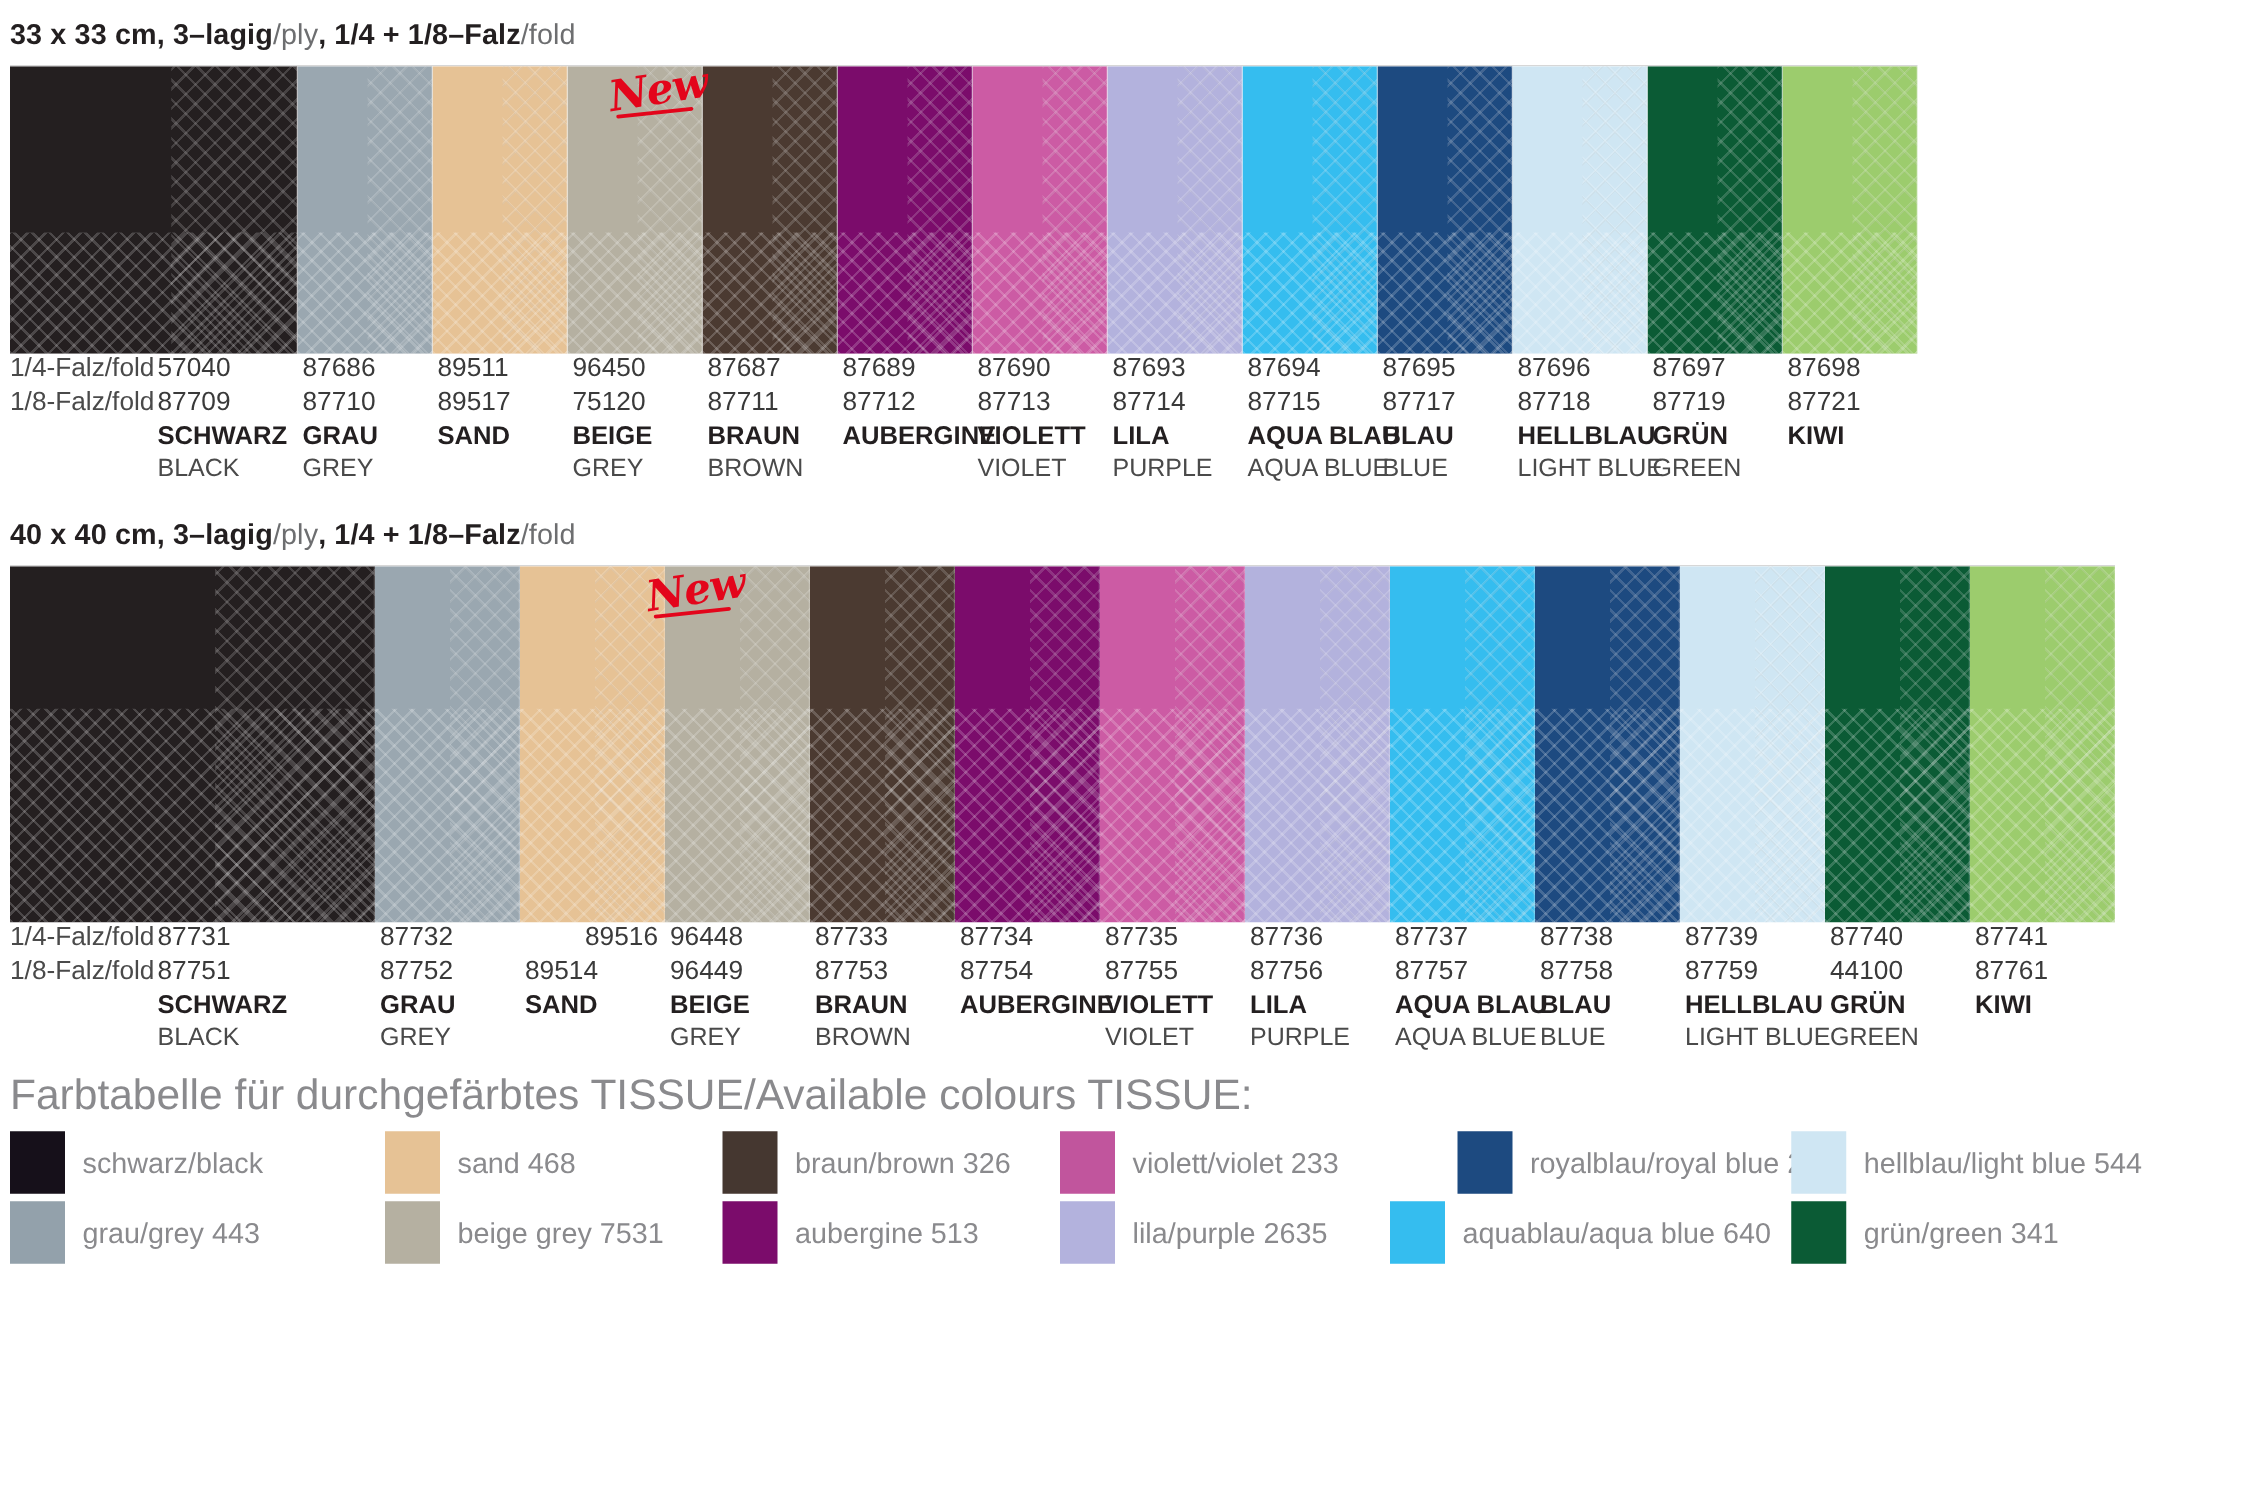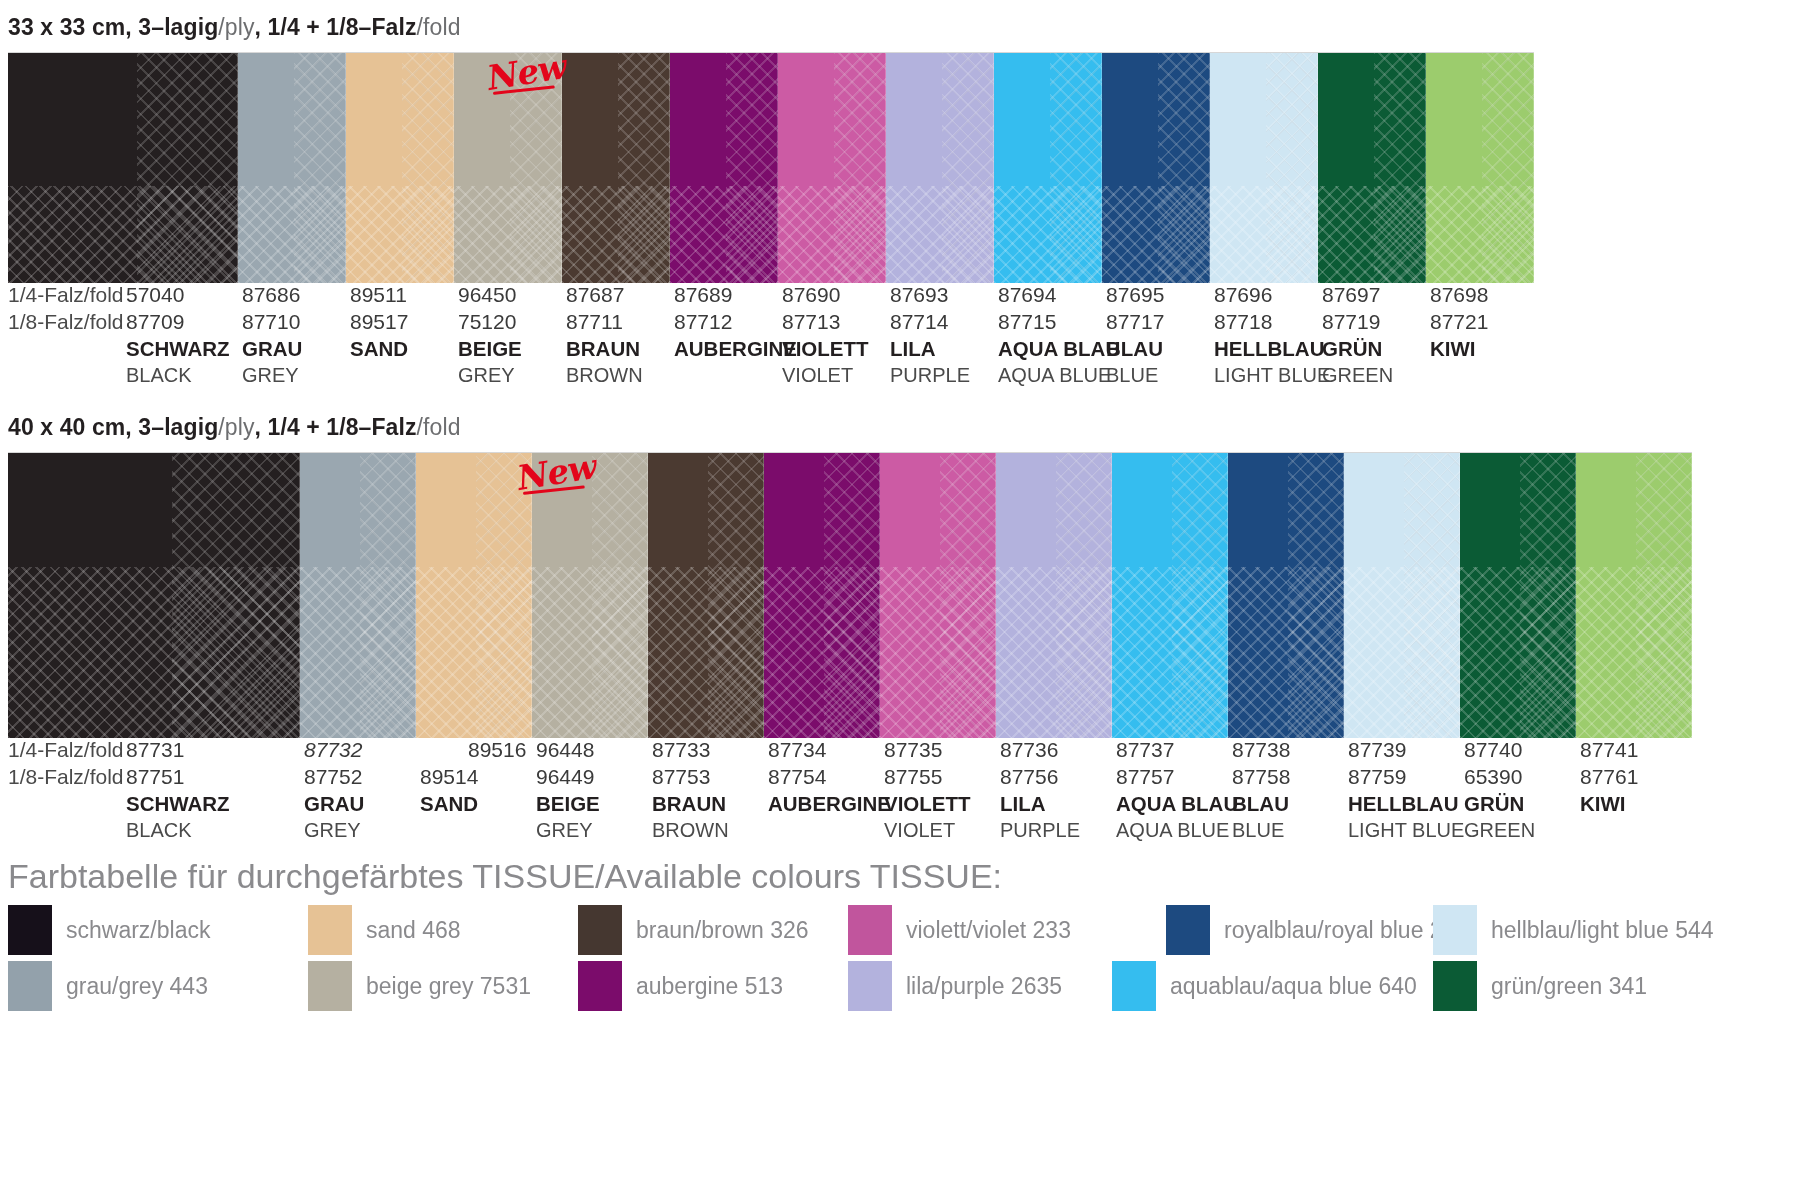--- a/index.html
+++ b/index.html
@@ -346,21 +346,21 @@
 
   <div class="newtag" style="left:517px;top:452px;">
     <span>New</span>
     <span class="ul"></span>
   </div>
 
   <div class="caps" id="caps-1" style="top:738px;">
       <div class="caprow">
         <div class="leadlbl">1/4-Falz/fold</div>
         <div class="cell code" style="left: 118px;">87731</div>
-        <div class="cell code" style="left: 296px; font-style: italic;">87732</div>
+        <div class="cell code" style="left: 296px;">87732</div>
         <div class="cell code" style="left: 412px; margin-left: 48px;">89516</div>
         <div class="cell code" style="left: 528px;">96448</div>
         <div class="cell code" style="left: 644px;">87733</div>
         <div class="cell code" style="left: 760px;">87734</div>
         <div class="cell code" style="left: 876px;">87735</div>
         <div class="cell code" style="left: 992px;">87736</div>
         <div class="cell code" style="left: 1108px;">87737</div>
         <div class="cell code" style="left: 1224px;">87738</div>
         <div class="cell code" style="left: 1340px;">87739</div>
         <div class="cell code" style="left: 1456px;">87740</div>
@@ -372,21 +372,21 @@
         <div class="cell code" style="left: 296px;">87752</div>
         <div class="cell code" style="left: 412px;">89514</div>
         <div class="cell code" style="left: 528px;">96449</div>
         <div class="cell code" style="left: 644px;">87753</div>
         <div class="cell code" style="left: 760px;">87754</div>
         <div class="cell code" style="left: 876px;">87755</div>
         <div class="cell code" style="left: 992px;">87756</div>
         <div class="cell code" style="left: 1108px;">87757</div>
         <div class="cell code" style="left: 1224px;">87758</div>
         <div class="cell code" style="left: 1340px;">87759</div>
-        <div class="cell code" style="left: 1456px;">65390</div>
+        <div class="cell code" style="left: 1456px;">44100</div>
         <div class="cell code" style="left: 1572px;">87761</div>
       </div>
       <div class="caprow">
         <div class="cell de" style="left: 118px;">SCHWARZ</div>
         <div class="cell de" style="left: 296px;">GRAU</div>
         <div class="cell de" style="left: 412px;">SAND</div>
         <div class="cell de" style="left: 528px;">BEIGE</div>
         <div class="cell de" style="left: 644px;">BRAUN</div>
         <div class="cell de" style="left: 760px;">AUBERGINE</div>
         <div class="cell de" style="left: 876px;">VIOLETT</div>

